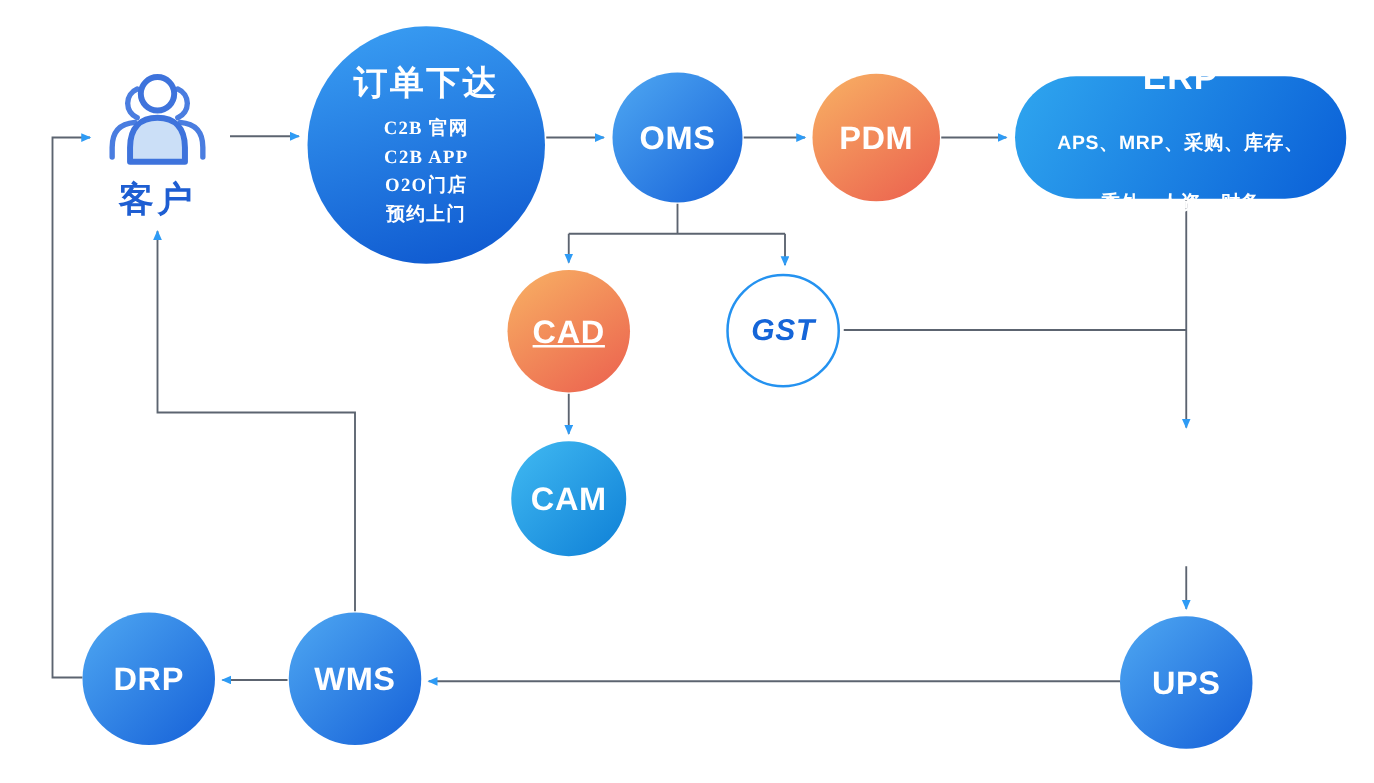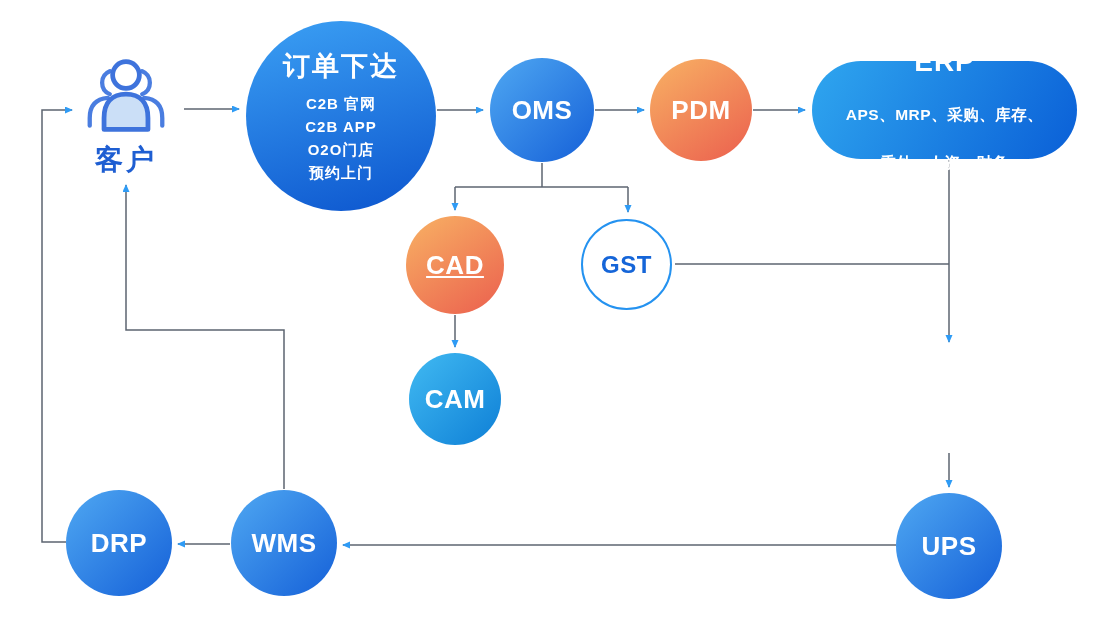--- a/index.html
+++ b/index.html
@@ -25,23 +25,23 @@
     align-items: center;
     justify-content: center;
     text-align: center;
     color: #ffffff;
     font-weight: bold;
   }
   .circle { border-radius: 50%; }
   .blue-node   { background: linear-gradient(135deg, #4FA8F2 0%, #1560D8 100%); }
   .cam-node    { background: linear-gradient(135deg, #41BAF2 0%, #0E7FD6 100%); justify-content: center; }
   .orange-node { background: linear-gradient(145deg, #F8B264 0%, #EB5F4E 100%); }
-  .big-node    { background: linear-gradient(165deg, #3BA0F4 0%, #0C55CE 100%); }
+  .big-node    { background: linear-gradient(165deg, #3BA0F4 0%, #0C55CE 100%); font-family: Liberation Serif, serif; }
   .erp-node    { background: linear-gradient(120deg, #2FA6EF 0%, #0A5FD7 100%); gap: 28px; }
-  .gst-node    { background: #ffffff; border: 2.5px solid #2492F0; color: #1565D8; }
+  .gst-node    { background: #ffffff; border: 2.5px solid #2492F0; color: #1565D8; font-style: italic; }
   .node-label-lg { font-size: 26px; letter-spacing: 0.5px; }
   .gst-label { font-size: 24px; letter-spacing: 0.5px; }
   .order-title { font-size: 27px; letter-spacing: 2px; margin-bottom: 8px; }
   .order-line  { font-size: 15px; line-height: 23px; letter-spacing: 1px; }
   .erp-title   { font-size: 28px; line-height: 30px; letter-spacing: 1px; }
   .erp-sub     { font-size: 15.5px; line-height: 20px; letter-spacing: 0.5px; }
   .customer-wrap {
     position: absolute;
     left: 70px; top: 55px;
     width: 112px;

